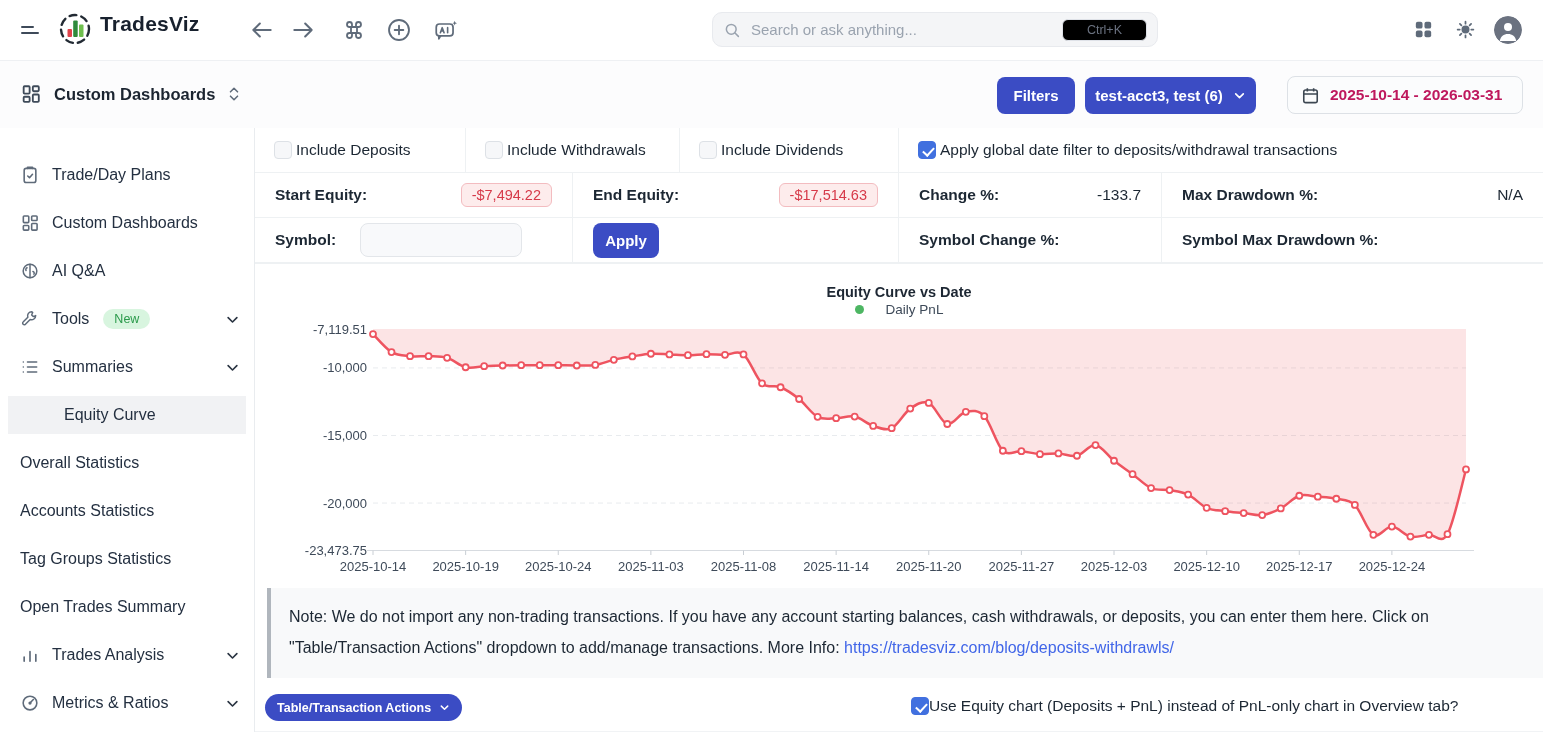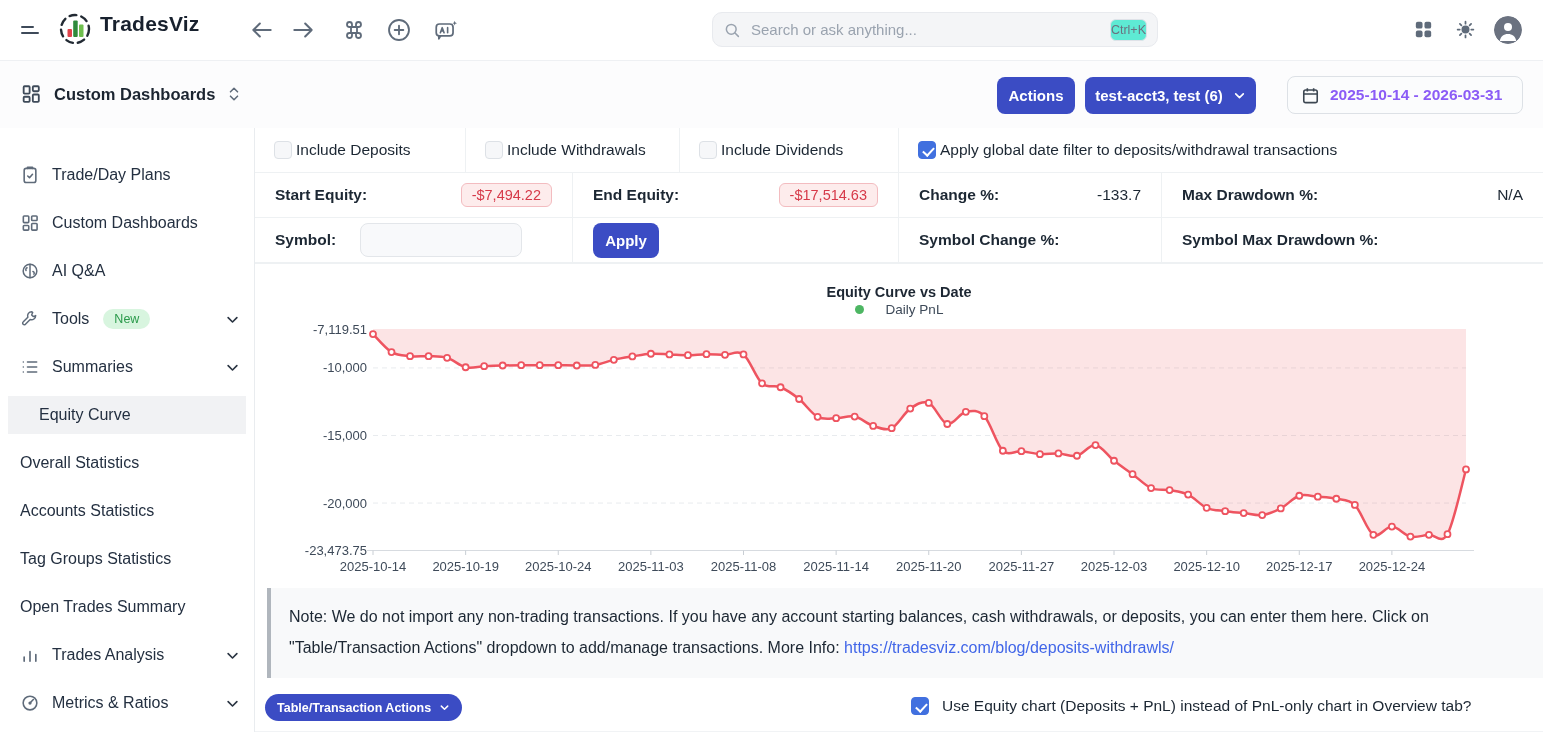--- a/index.html
+++ b/index.html
@@ -13,43 +13,43 @@
   .hamburger{position:absolute;left:18px;top:19px;width:24px;height:22px;cursor:pointer}
   .brand{position:absolute;left:58px;top:12px;display:flex;align-items:flex-start;gap:8px}
   .brand-name{font-size:21px;font-weight:bold;color:#18212e;letter-spacing:.2px}
   .nav-arrow{position:absolute;top:17px;width:26px;height:26px;cursor:pointer}
   .cmd-btn{position:absolute;top:17px;width:26px;height:26px;cursor:pointer}
   .searchbar{position:absolute;left:712px;top:12px;width:446px;height:35px;background:#f4f5f7;
              border:1px solid #e8eaee;border-radius:10px;display:flex;align-items:center;padding:0 10px;box-sizing:border-box}
   .searchbar input{flex:1;border:none;background:transparent;outline:none;font-size:15px;color:#3e4a59;
                    font-family:"Liberation Sans",sans-serif;margin-left:8px}
   .searchbar input::placeholder{color:#9aa3af}
-  .kbd{background:#5eead4;border:1px solid #dfe2e8;border-radius:6px;font-size:12.5px;color:#6b7280;padding:3px 0}
+  .kbd{background:#000000;border:1px solid #dfe2e8;border-radius:6px;font-size:12.5px;color:#6b7280;padding:3px 24px}
   .avatar{position:absolute;left:1494px;top:16px;width:28px;height:28px;border-radius:50%;overflow:hidden;cursor:pointer}
 
   
   .subheader{position:absolute;top:61px;left:0;width:100%;height:67px;background:#fcfcfd;border-bottom:1px solid #ebedf0}
   .page-head{position:absolute;left:20px;top:22px;display:flex;align-items:center;gap:12px;cursor:pointer}
   .page-head .t{font-size:16.5px;font-weight:600;color:#1b2430}
   .btn-blue{background:#3b4cc4;color:#fff;border:none;border-radius:8px;font-weight:600;font-size:15px;
             font-family:"Liberation Sans",sans-serif;cursor:pointer}
   .filters-btn{position:absolute;left:997px;top:16px;width:78px;height:37px}
   .acct-btn{position:absolute;left:1085px;top:16px;width:171px;height:37px;display:flex;align-items:center;justify-content:center;gap:10px;font-weight:700}
   .date-btn{position:absolute;left:1287px;top:15px;width:236px;height:38px;background:#fbfcfd;border:1px solid #dde1e6;
             border-radius:8px;display:flex;align-items:center;gap:10px;padding:0 13px;box-sizing:border-box;cursor:pointer}
-  .date-btn .t{font-size:15.5px;font-weight:600;color:#8b5cf6}
+  .date-btn .t{font-size:15.5px;font-weight:600;color:#be185d}
   .notif-dot{position:absolute;width:10px;height:10px;border-radius:50%;background:#f2b50d}
 
   
   .sidebar{position:absolute;top:128px;left:0;width:255px;height:604px;background:#fff;border-right:1px solid #e9ecef;box-sizing:border-box;padding-top:23px}
   .side-item{position:relative;display:flex;align-items:center;height:48px;padding:0 14px 0 20px;cursor:pointer}
   .side-item .lbl{font-size:16px;font-weight:500;color:#243041;margin-left:12px;white-space:nowrap}
   .side-item.sub{}
   .side-item.sub .lbl{margin-left:0}
-  .side-item.active{background:#f1f2f4;border-radius:0;margin:16px 8px;padding-left:31px;height:38px;margin-top:5px;margin-bottom:5px}
+  .side-item.active{background:#f1f2f4;border-radius:0;margin:16px 8px;padding-left:56px;height:38px;margin-top:5px;margin-bottom:5px}
   .side-item .badge{margin-left:14px;background:#d8f5df;color:#2b9a4b;font-size:12.5px;font-weight:500;border-radius:11px;padding:3px 11px}
   .side-item .chev{margin-left:auto;color:#2a3442}
 
   
   .main{position:absolute;top:128px;left:255px;width:1288px;height:604px;background:#fff}
   .filters-row{display:flex;height:44px;border-bottom:1px solid #eef1f3}
   .cb-cell{display:flex;align-items:center;gap:4px;padding-left:19px;box-sizing:border-box;cursor:pointer}
   .cb-cell:nth-child(1){width:211px;border-right:1px solid #eef1f3}
   .cb-cell:nth-child(2){width:214px;border-right:1px solid #eef1f3}
   .cb-cell:nth-child(3){width:219px;border-right:1px solid #eef1f3}
@@ -76,21 +76,21 @@
   .chart-legend .t{font-size:13.5px;color:#3e4a59}
   .chart-svg{position:absolute;left:0;top:56px}
 
   .note{position:absolute;left:12px;top:460px;width:1252px;background:#f8f9fa;border-left:4px solid #b0b6bd;
         padding:13px 18px 15px 18px;font-size:16px;line-height:1.95;color:#1c2733}
   .note a{color:#4166e8;text-decoration:none;cursor:pointer}
 
   .footer-row{position:absolute;left:0;top:558px;width:100%;height:45px;border-bottom:1px solid #f1f3f5}
   .tta-btn{position:absolute;left:10px;top:8px;height:27px;border-radius:14px;padding:0 12px;font-size:12.5px;font-weight:600;
            display:flex;align-items:center;gap:8px}
-  .footer-cb{position:absolute;left:656px;top:11px;display:flex;align-items:flex-start;gap:13px;cursor:pointer}
+  .footer-cb{position:absolute;left:656px;top:11px;display:flex;align-items:flex-start;cursor:pointer}
   .footer-cb .cb-lbl{font-size:15.5px}
 </style>
 </head>
 <body>
 
 <div class="app">
 
   <header class="topbar">
     <span class="ic hamburger">
       <svg width="24" height="24" viewBox="0 0 24 24" fill="none" stroke="#3e4a59" stroke-width="2" stroke-linecap="round">
@@ -181,21 +181,21 @@
             <rect x="14" y="12.5" width="6.5" height="8" rx="1"></rect>
           </svg>
       </span>
       <span class="t">Custom Dashboards</span>
       <span class="ic">
         <svg width="14" height="16" viewBox="0 0 16 18" fill="none" stroke="#5f6b7a" stroke-width="1.8" stroke-linecap="round" stroke-linejoin="round">
             <path d="M4 6.5L8 2.5l4 4M4 11.5l4 4 4-4"></path>
           </svg>
       </span>
     </div>
-    <button class="btn-blue filters-btn">Actions</button>
+    <button class="btn-blue filters-btn">Filters</button>
     <span class="notif-dot" style="left:1068px;top:72px"></span>
     <button class="btn-blue acct-btn">
       <span>test-acct3, test (6)</span>
       <svg width="13" height="13" viewBox="0 0 24 24" fill="none" stroke="#fff" stroke-width="3" stroke-linecap="round" stroke-linejoin="round">
           <path d="M5 9l7 7 7-7"></path>
         </svg>
     </button>
     <div class="date-btn">
       <span class="ic">
         <svg width="19" height="19" viewBox="0 0 24 24" fill="none" stroke="#3d4752" stroke-width="2">

